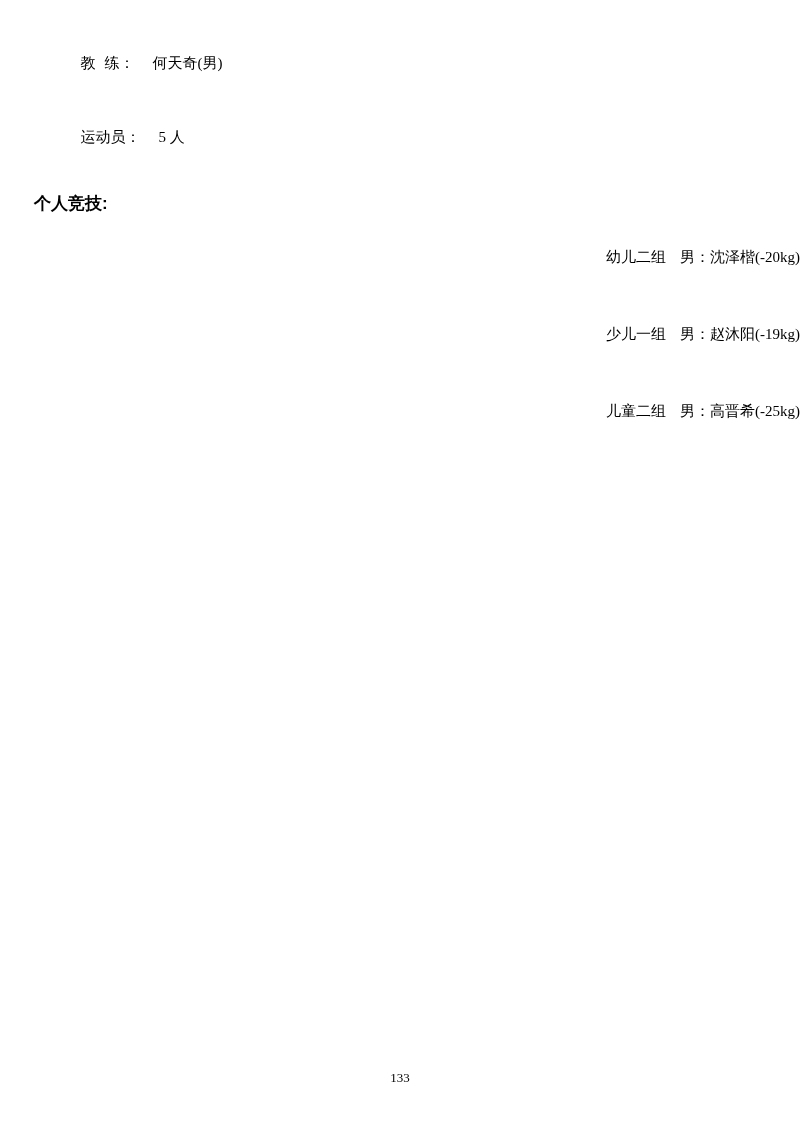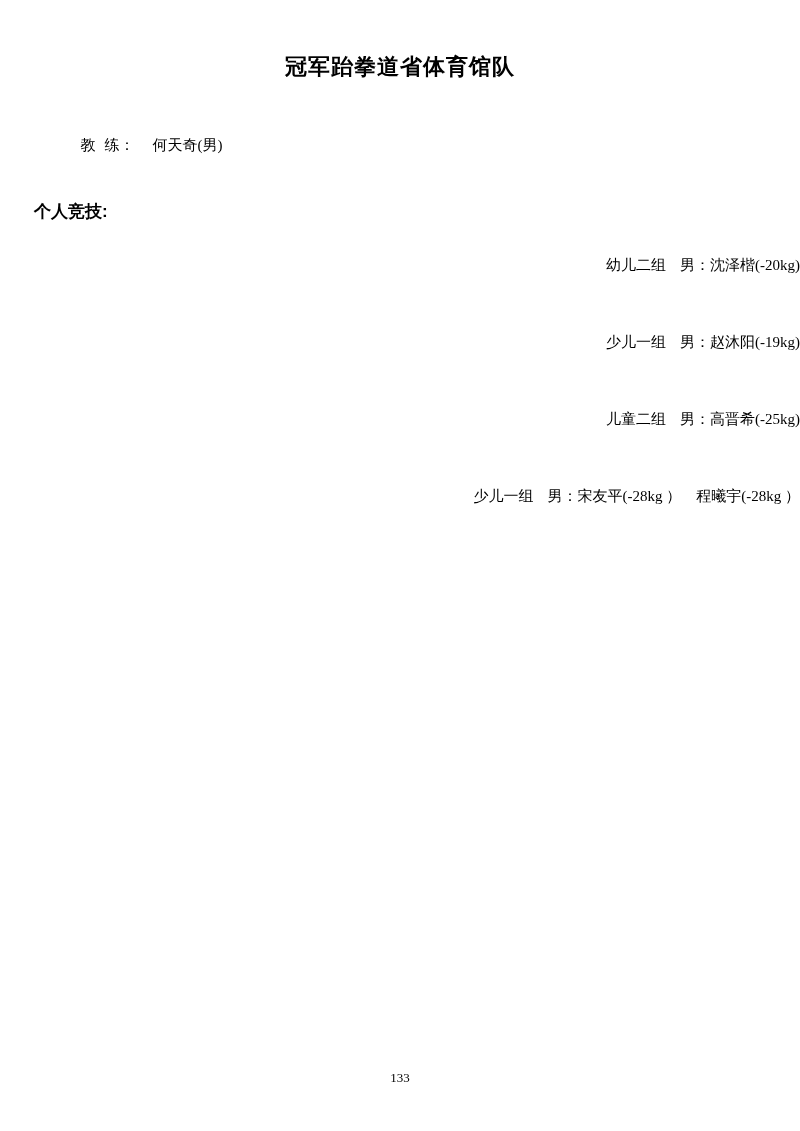--- a/index.html
+++ b/index.html
@@ -82,40 +82,39 @@
     text-align: center;
     font-size: 13px;
     font-family: "Liberation Serif", "DejaVu Serif", serif;
   }
 </style>
 </head>
 <body>
 
 <div class="page">
 
-  <h1 class="doc-title">冠军跆拳道省体育馆队</h1>
 
   <div class="meta-block">
     <div class="meta-row">
       <span class="meta-label">教 练：</span><span class="meta-value">何天奇(男)</span>
+    </div>
+    <div class="meta-row">
+      <span class="meta-label">运动员：</span><span class="meta-value">5 人</span>
     </div>
   </div>
 
   <div class="section-heading">个人竞技:</div>
 
   <div class="entry-list">
     <div class="entry-row">
       <span class="entry-group">幼儿二组</span><span class="entry-gender">男：</span><span class="entry-athletes">沈泽楷(-20kg)</span>
     </div>
     <div class="entry-row">
       <span class="entry-group">少儿一组</span><span class="entry-gender">男：</span><span class="entry-athletes">赵沐阳(-19kg)</span>
     </div>
     <div class="entry-row">
       <span class="entry-group">儿童二组</span><span class="entry-gender">男：</span><span class="entry-athletes">高晋希(-25kg)</span>
     </div>
-    <div class="entry-row">
-      <span class="entry-group">少儿一组</span><span class="entry-gender">男：</span><span class="entry-athletes">宋友平(-28kg ）　程曦宇(-28kg ）</span>
-    </div>
   </div>
 
   <div class="page-number">133</div>
 
 </div>
 
 </body></html>

